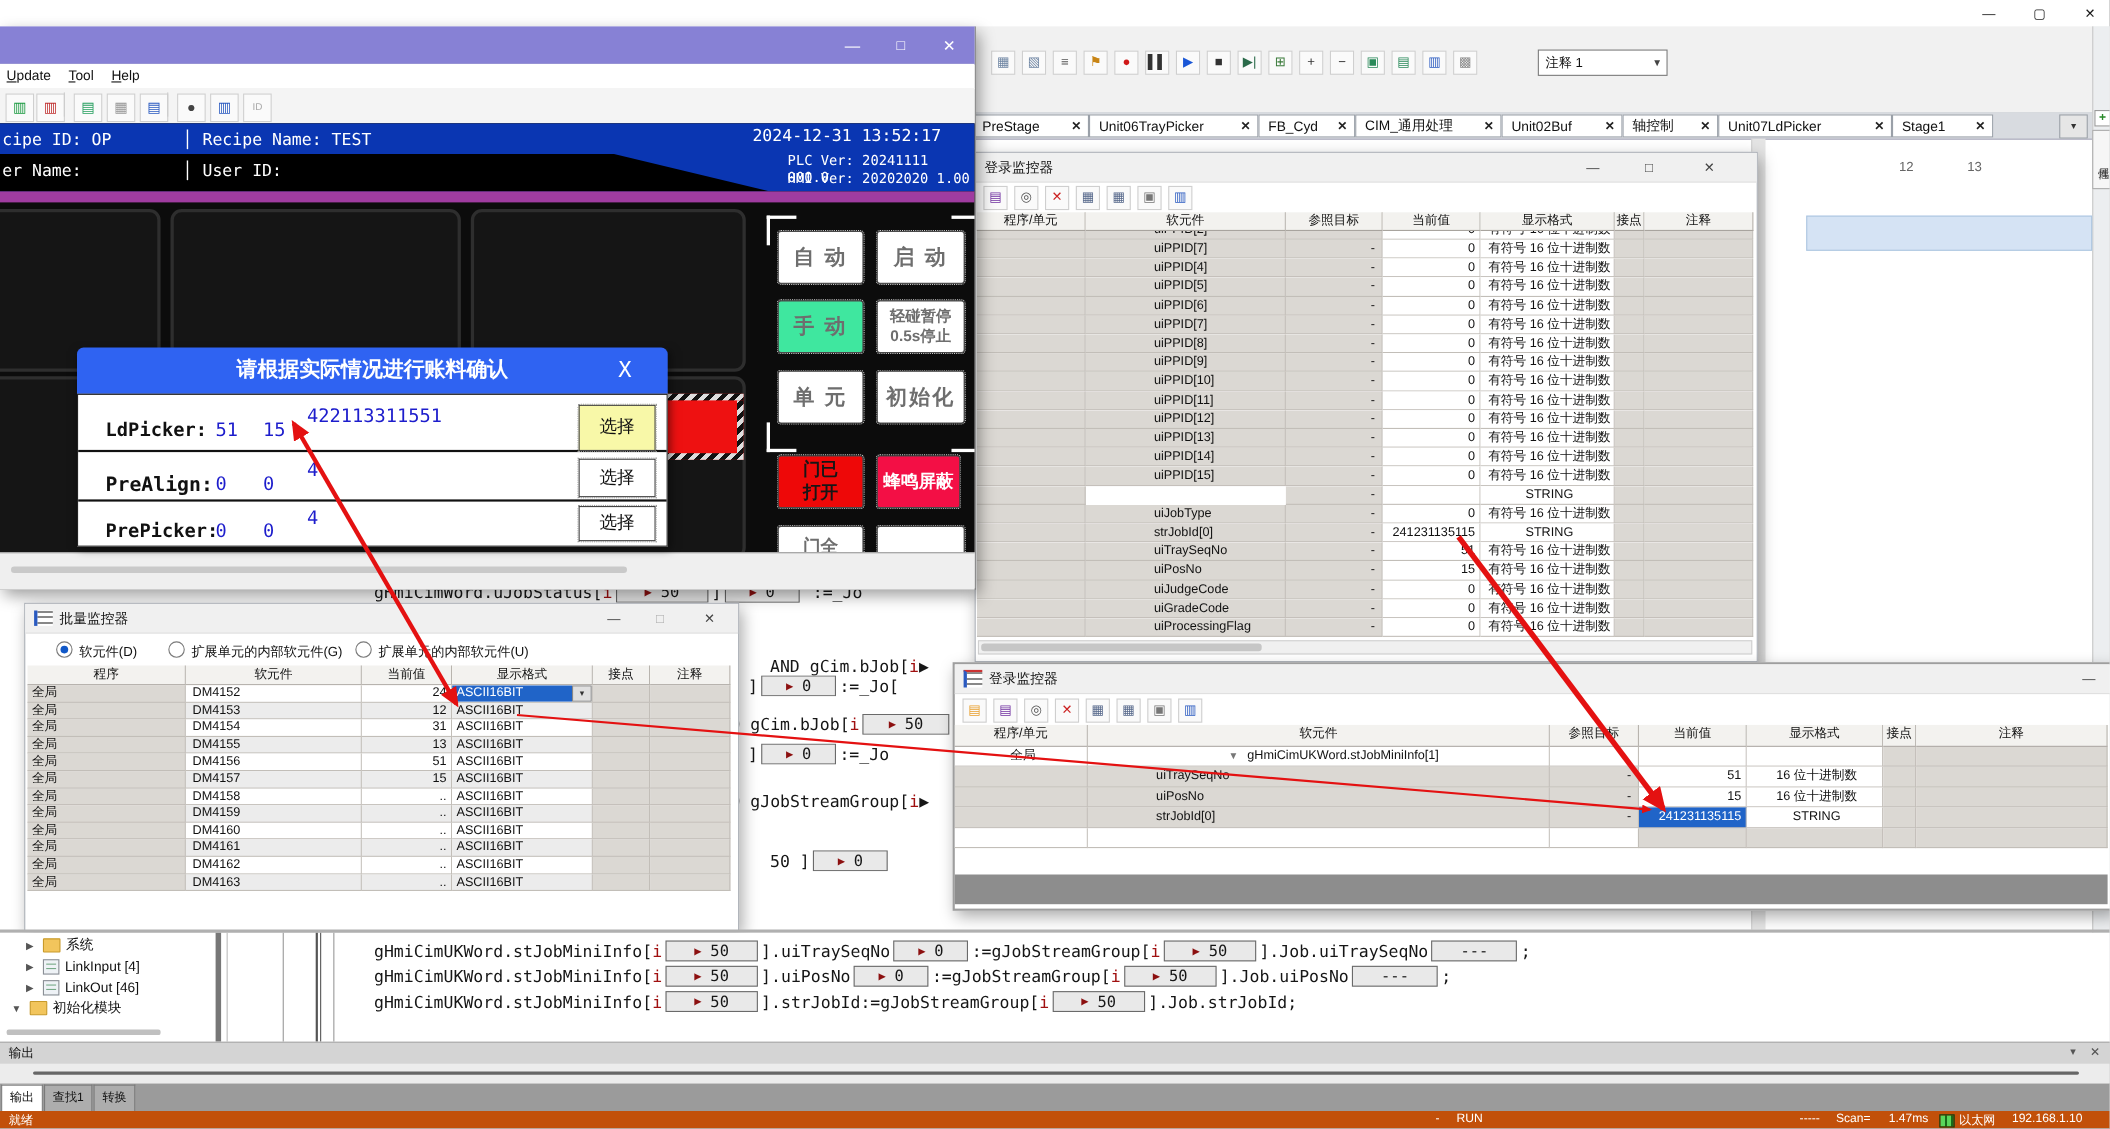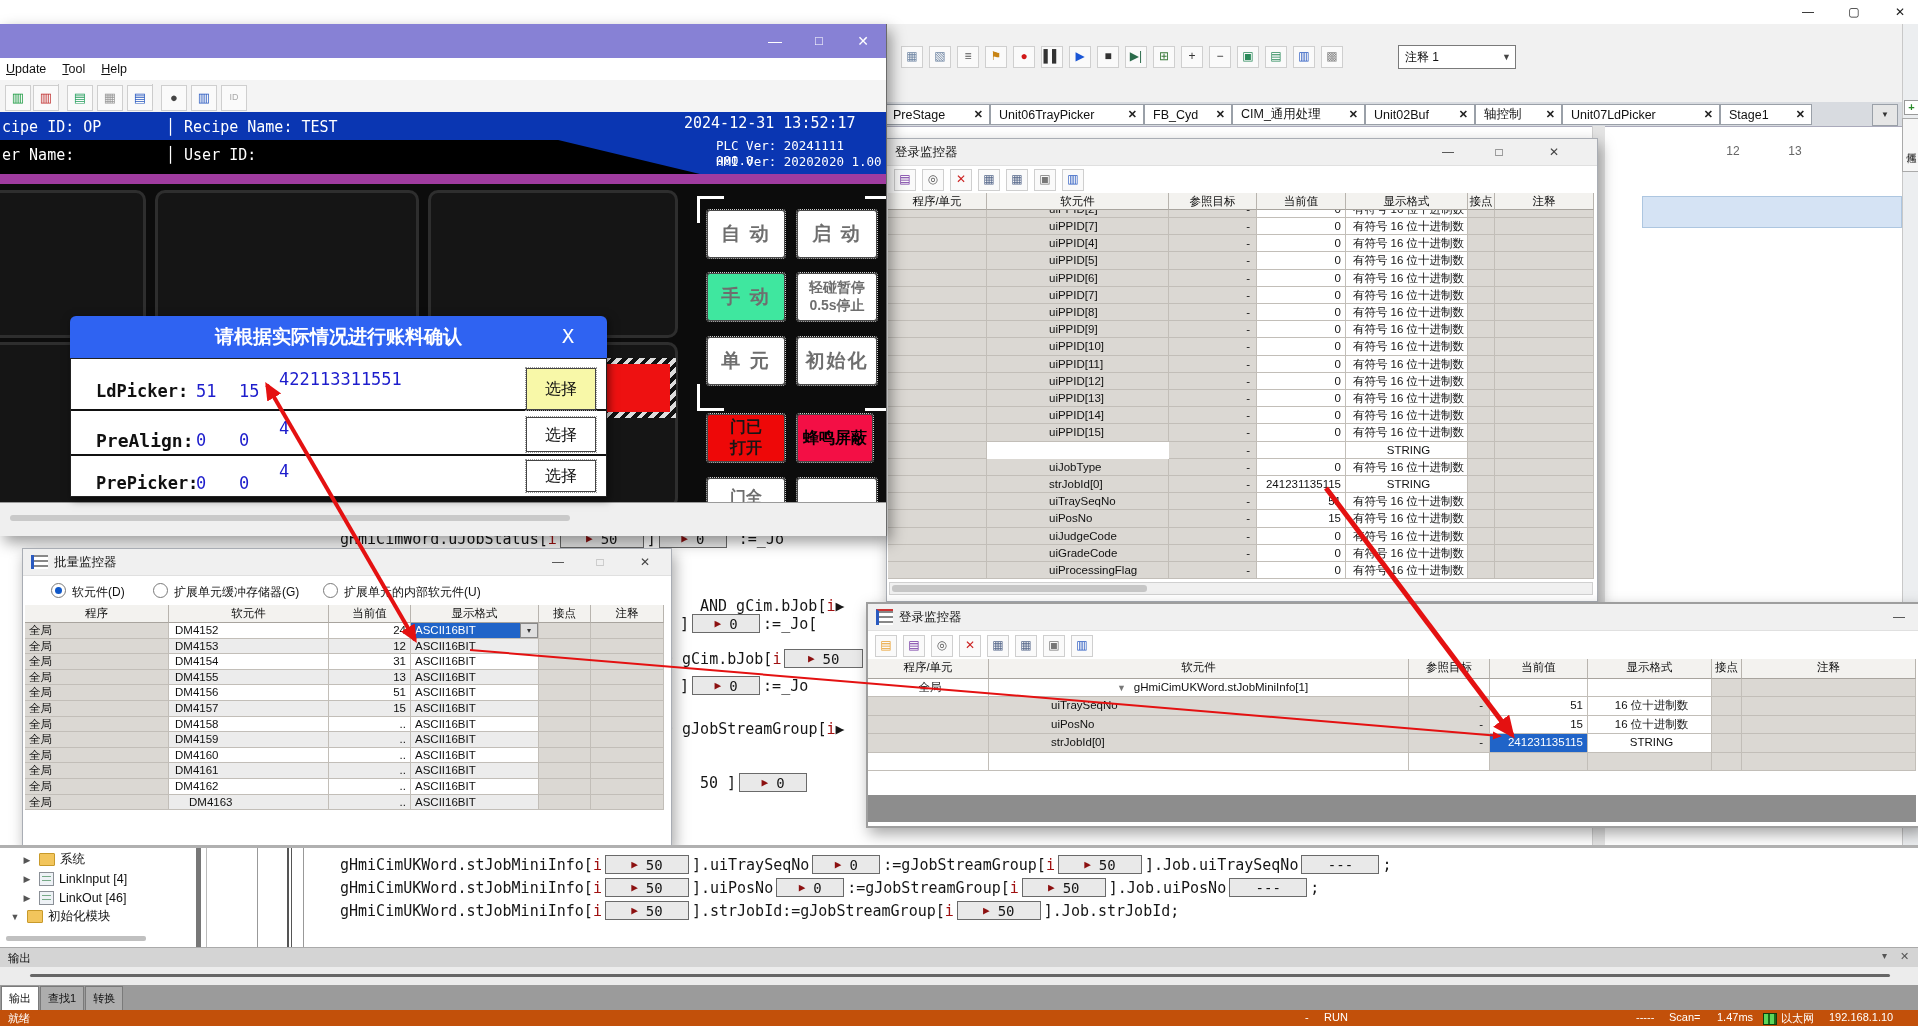--- a/index.html
+++ b/index.html
@@ -489,21 +489,21 @@
       <div id="hmiButtons">
           <div class="hbtn" style="left: 707px; top: 98px; width: 78px; height: 48px; background: rgb(255, 255, 255); font-size: 19px; letter-spacing: 2px; white-space: pre-line;">自 动</div>
           <div class="hbtn" style="left: 797px; top: 98px; width: 80px; height: 48px; background: rgb(255, 255, 255); font-size: 19px; letter-spacing: 2px; white-space: pre-line;">启 动</div>
           <div class="hbtn" style="left: 707px; top: 161px; width: 78px; height: 48px; background: rgb(63, 231, 159); font-size: 19px; letter-spacing: 2px; white-space: pre-line;">手 动</div>
           <div class="hbtn" style="left: 797px; top: 161px; width: 80px; height: 48px; background: rgb(255, 255, 255); font-size: 14px; letter-spacing: 0px; white-space: pre-line;">轻碰暂停
 0.5s停止</div>
           <div class="hbtn" style="left: 707px; top: 225px; width: 78px; height: 48px; background: rgb(255, 255, 255); font-size: 19px; letter-spacing: 2px; white-space: pre-line;">单 元</div>
           <div class="hbtn" style="left: 797px; top: 225px; width: 80px; height: 48px; background: rgb(255, 255, 255); font-size: 19px; letter-spacing: 2px; white-space: pre-line;">初始化</div>
           <div class="hbtn" style="left: 707px; top: 302px; width: 78px; height: 48px; background: rgb(238, 8, 8); color: rgb(22, 22, 22); font-size: 16px; white-space: pre-line;">门已
 打开</div>
-          <div class="hbtn" style="left: 797px; top: 302px; width: 76px; height: 48px; background: rgb(243, 15, 69); color: #000000; font-size: 16px; white-space: pre-line;">蜂鸣屏蔽</div>
+          <div class="hbtn" style="left: 797px; top: 302px; width: 76px; height: 48px; background: rgb(243, 15, 69); color: #ffffff; font-size: 16px; white-space: pre-line;">蜂鸣屏蔽</div>
           <div class="hbtn" style="left: 707px; top: 366px; width: 78px; height: 40px; font-size: 16px; align-items: flex-start; padding-top: 8px; box-sizing: border-box;">门全</div>
           <div class="hbtn" style="left: 797px; top: 366px; width: 80px; height: 40px; font-size: 16px; align-items: flex-start; padding-top: 8px; box-sizing: border-box;"></div>
         </div>
     </div>
 
     <div class="abs" style="left:0;top:478px;width:886px;height:33px;background:#efefef;border-top:1px solid #9a9a9a;">
       <div style="position:absolute;left:10px;top:12px;width:560px;height:6px;background:#c9c9c9;border-radius:3px;"></div>
     </div>
 
     <div class="abs" style="left:70px;top:292px;width:537px;height:181px;box-shadow:2px 3px 8px rgba(0,0,0,.5);">
@@ -540,21 +540,21 @@
   <div class="win" id="batchWin" style="left:22px;top:548px;width:648px;height:297px;">
     <div class="wtitle">
       <span style="width:14px;height:14px;margin:0 6px 0 8px;border-left:3px solid #2a5ac0;background:repeating-linear-gradient(#888 0 2px,#fff 2px 5px);display:inline-block;"></span>
       <span>批量监控器</span>
     </div>
     <div class="wctl" style="left:524px;">—</div>
     <div class="wctl" style="left:566px;color:#aaa;">□</div>
     <div class="wctl" style="left:611px;">✕</div>
     <div class="abs" id="batchRadios" style="left:10px;top:30px;width:630px;height:24px;font-size:12px;display:flex;align-items:center;">
         <span class="abs" style="left: 18px; top: 4px;"><span class="radio sel"></span><span style="margin-left: 6px;">软元件(D)</span></span>
-        <span class="abs" style="left: 120px; top: 4px;"><span class="radio"></span><span style="margin-left: 6px;">扩展单元缓冲存储器(G)</span></span>
+        <span class="abs" style="left: 120px; top: 4px;"><span class="radio"></span><span style="margin-left: 6px;">扩展单元的内部软元件(G)</span></span>
         <span class="abs" style="left: 290px; top: 4px;"><span class="radio"></span><span style="margin-left: 6px;">扩展单元的内部软元件(U)</span></span>
       </div>
     <div class="grid" id="batchGrid" style="left:2px;top:56px;width:641px;">
         <div class="gr ghead" style="top: 0px; height: 18px;">
           <div class="gc" style="width: 144px; height: 18px;">程序</div>
           <div class="gc" style="width: 160px; height: 18px;">软元件</div>
           <div class="gc" style="width: 82px; height: 18px;">当前值</div>
           <div class="gc" style="width: 128px; height: 18px;">显示格式</div>
           <div class="gc" style="width: 52px; height: 18px;">接点</div>
           <div class="gc" style="width: 73px; height: 18px;">注释</div>
@@ -665,21 +665,21 @@
           <div class="gc" style="width: 160px; height: 15.6px; line-height: 15px; background: rgb(255, 255, 255); padding-left: 6px;">DM4162</div>
           <div class="gc" style="width: 82px; height: 15.6px; line-height: 15px; background: rgb(255, 255, 255); text-align: right; padding-right: 4px;">..</div>
           <div class="gc" style="width: 128px; height: 15.6px; line-height: 15px; background: rgb(255, 255, 255); padding: 0px; display: flex;">
             <span style="flex: 1 1 0%; padding-left: 4px; line-height: 15px;">ASCII16BIT</span>
           </div>
           <div class="gc" style="width: 52px; height: 15.6px; line-height: 15px; background: rgb(219, 216, 211);"></div>
           <div class="gc" style="width: 73px; height: 15.6px; line-height: 15px; background: rgb(219, 216, 211);"></div>
         </div>
         <div class="gr" style="top: 189.6px; height: 15.6px;">
           <div class="gc" style="width: 144px; height: 15.6px; line-height: 15px; background: rgb(219, 216, 211); padding-left: 4px;">全局</div>
-          <div class="gc" style="width: 160px; height: 15.6px; line-height: 15px; background: rgb(236, 236, 236); padding-left: 20px;">DM4163</div>
+          <div class="gc" style="width: 160px; height: 15.6px; line-height: 15px; background: rgb(236, 236, 236); padding-left: 6px;">DM4163</div>
           <div class="gc" style="width: 82px; height: 15.6px; line-height: 15px; background: rgb(236, 236, 236); text-align: right; padding-right: 4px;">..</div>
           <div class="gc" style="width: 128px; height: 15.6px; line-height: 15px; background: rgb(236, 236, 236); padding: 0px; display: flex;">
             <span style="flex: 1 1 0%; padding-left: 4px; line-height: 15px;">ASCII16BIT</span>
           </div>
           <div class="gc" style="width: 52px; height: 15.6px; line-height: 15px; background: rgb(219, 216, 211);"></div>
           <div class="gc" style="width: 73px; height: 15.6px; line-height: 15px; background: rgb(219, 216, 211);"></div>
         </div>
       </div>
   </div>
 

